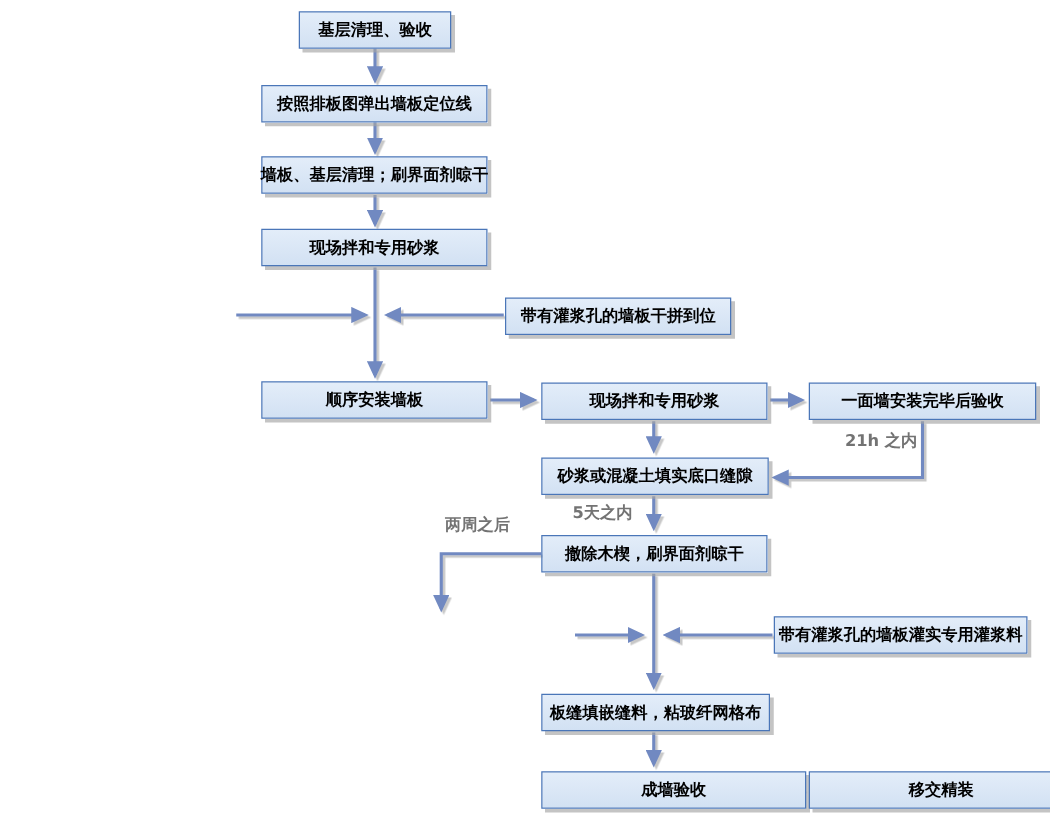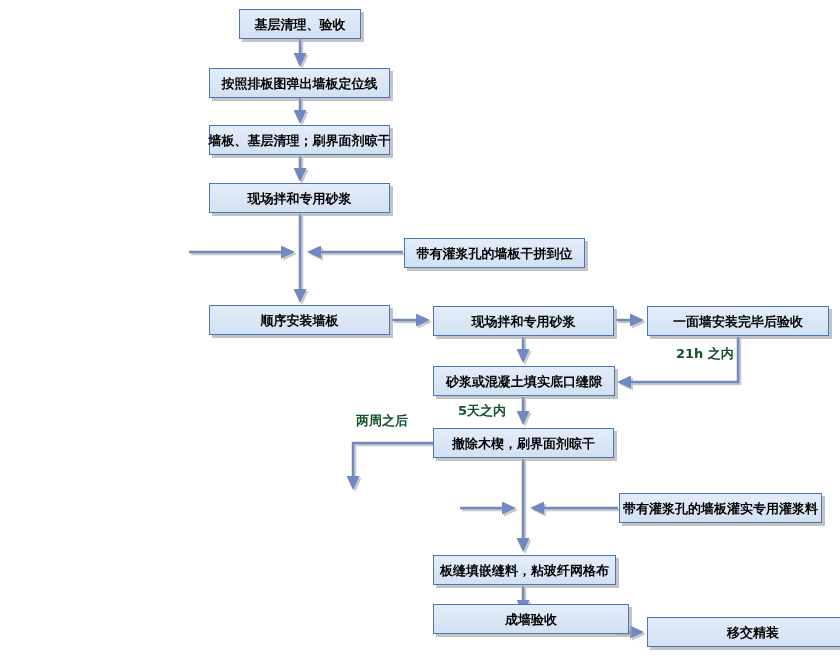--- a/index.html
+++ b/index.html
@@ -9,21 +9,21 @@
   }
   .node{
     position:absolute;box-sizing:border-box;
     display:flex;align-items:center;justify-content:center;text-align:center;
     background:linear-gradient(180deg,#e3edf9 0%,#d2e1f3 100%);
     border:1px solid #4a76b8;
     box-shadow:3px 3px 0 rgba(164,164,164,0.65);
     font-size:13px;line-height:1;white-space:nowrap;
   }
   .edge-label{
-    position:absolute;font-size:13px;line-height:1.15;white-space:nowrap;color:#14532d;
+    position:absolute;font-size:13px;line-height:1.15;white-space:nowrap;color:#737373;
   }
   .wires{
     position:absolute;left:0;top:0;
     filter:drop-shadow(2px 2px 0 rgba(176,176,176,0.7));
   }
   .wires path.line{stroke:#7189c1;stroke-width:2.5;fill:none;}
   .arrhead{fill:#7189c1;}
 </style>
 </head>
 <body>
@@ -74,21 +74,21 @@
 
   <div class="node" style="left:647px;top:306px;width:182px;height:30px">一面墙安装完毕后验收</div>
 
   <div class="node" style="left:433px;top:428px;width:181px;height:30px">撤除木楔，刷界面剂晾干</div>
 
 
   <div class="node" style="left:619px;top:493px;width:203px;height:30px">带有灌浆孔的墙板灌实专用灌浆料</div>
 
   <div class="node" style="left:433px;top:555px;width:183px;height:30px">板缝填嵌缝料，粘玻纤网格布</div>
 
-  <div class="node" style="left:433px;top:604px;width:196px;height:30px">成墙验收</div>
+  <div class="node" style="left:433px;top:617px;width:212px;height:30px">成墙验收</div>
 
   <div class="node" style="left:647px;top:617px;width:212px;height:30px">移交精装</div>
 
   <div class="edge-label" style="left:676px;top:347px">21h 之内</div>
 
   <div class="edge-label" style="left:458px;top:404px">5天之内</div>
 
   <div class="edge-label" style="left:356px;top:414px">两周之后</div>
 
 </div>

